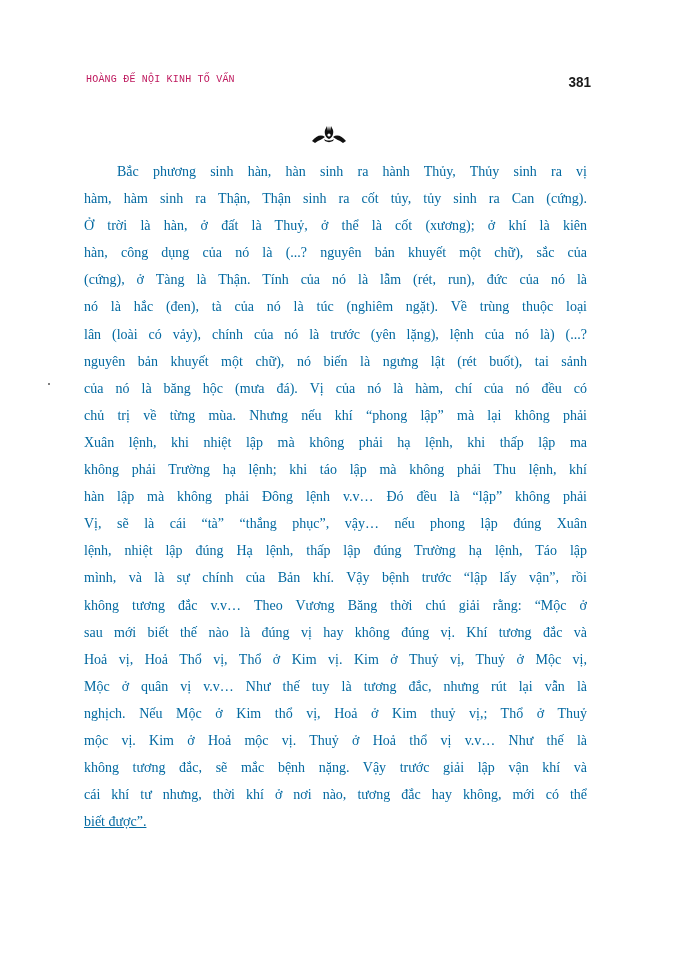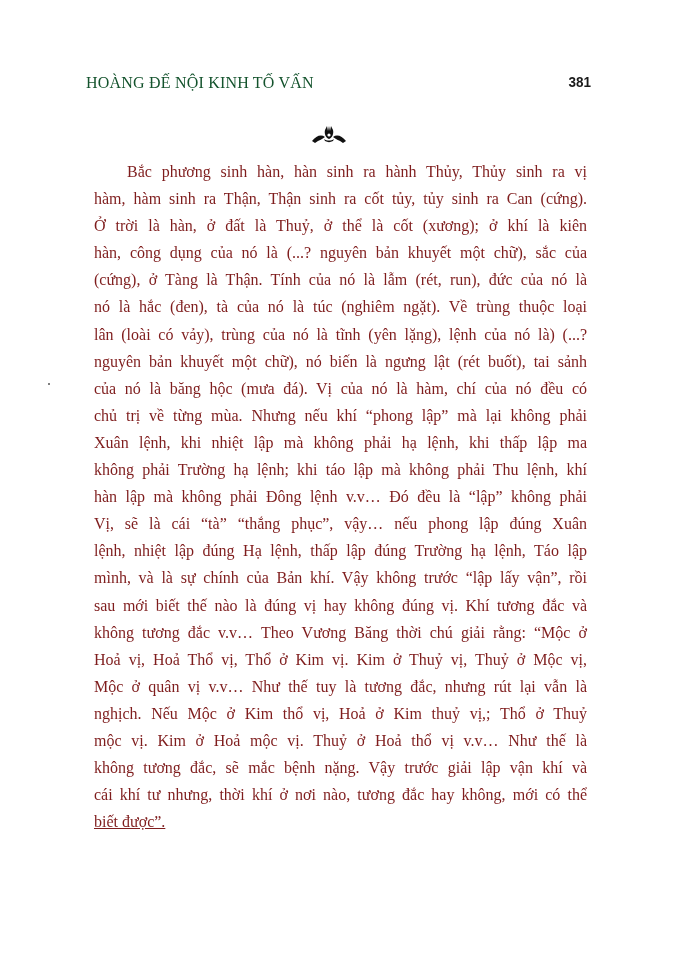--- a/index.html
+++ b/index.html
@@ -25,24 +25,24 @@
       position: absolute;
       left: 86px;
       top: 74px;
       width: 505px;
       height: 22px;
     }
     .header-title {
       position: absolute;
       left: 0;
       top: 0;
-      font-family: Liberation Serif, serif;
-      font-size: 16px;
+      font-family: Liberation Mono, monospace;
+      font-size: 10px;
       letter-spacing: 0.2px;
-      color: #14532d;
+      color: #be185d;
       white-space: nowrap;
     }
     .page-number {
       position: absolute;
       right: 0;
       top: -1px;
       font-family: "Liberation Sans", "DejaVu Sans", sans-serif;
       font-weight: bold;
       font-size: 15px;
       color: #1a1a1a;
@@ -59,26 +59,25 @@
     .body-text {
       position: absolute;
       left: 84px;
       top: 158px;
       width: 503px;
     }
     .line {
       display: block;
       height: 27.1px;
       line-height: 27.1px;
-      font-size: 16px;
+      font-size: 14px;
       white-space: nowrap;
       text-align: justify;
       text-align-last: justify;
-      color: #7f1d1d;
-      margin-left: 10px;
+      color: #0369a1;
     }
     .line.indent {
       padding-left: 33px;
     }
     .line.last {
       text-align-last: left;
       text-decoration: underline;
     }
     .stray-mark {
       position: absolute;
@@ -116,32 +115,32 @@
   <div class="stray-mark"></div>
 
   <div class="body-text">
     <div>
       <span class="line indent">Bắc phương sinh hàn, hàn sinh ra hành Thủy, Thủy sinh ra vị</span>
       <span class="line">hàm, hàm sinh ra Thận, Thận sinh ra cốt tủy, tủy sinh ra Can (cứng).</span>
       <span class="line">Ở trời là hàn, ở đất là Thuỷ, ở thể là cốt (xương); ở khí là kiên</span>
       <span class="line">hàn, công dụng của nó là (...? nguyên bản khuyết một chữ), sắc của</span>
       <span class="line">(cứng), ở Tàng là Thận. Tính của nó là lẫm (rét, run), đức của nó là</span>
       <span class="line">nó là hắc (đen), tà của nó là túc (nghiêm ngặt). Về trùng thuộc loại</span>
-      <span class="line">lân (loài có vảy), trùng của nó là tĩnh (yên lặng), lệnh của nó là) (...?</span>
+      <span class="line">lân (loài có vảy), chính của nó là trước (yên lặng), lệnh của nó là) (...?</span>
       <span class="line">nguyên bản khuyết một chữ), nó biến là ngưng lật (rét buốt), tai sảnh</span>
       <span class="line">của nó là băng hộc (mưa đá). Vị của nó là hàm, chí của nó đều có</span>
       <span class="line">chủ trị về từng mùa. Nhưng nếu khí “phong lập” mà lại không phải</span>
       <span class="line">Xuân lệnh, khi nhiệt lập mà không phải hạ lệnh, khi thấp lập ma</span>
       <span class="line">không phải Trường hạ lệnh; khi táo lập mà không phải Thu lệnh, khí</span>
       <span class="line">hàn lập mà không phải Đông lệnh v.v… Đó đều là “lập” không phải</span>
       <span class="line">Vị, sẽ là cái “tà” “thắng phục”, vậy… nếu phong lập đúng Xuân</span>
       <span class="line">lệnh, nhiệt lập đúng Hạ lệnh, thấp lập đúng Trường hạ lệnh, Táo lập</span>
-      <span class="line">mình, và là sự chính của Bản khí. Vậy không trước “lập lấy vận”, rồi</span>
+      <span class="line">mình, và là sự chính của Bản khí. Vậy bệnh trước “lập lấy vận”, rồi</span>
+      <span class="line">không tương đắc v.v… Theo Vương Băng thời chú giải rằng: “Mộc ở</span>
       <span class="line">sau mới biết thế nào là đúng vị hay không đúng vị. Khí tương đắc và</span>
-      <span class="line">không tương đắc v.v… Theo Vương Băng thời chú giải rằng: “Mộc ở</span>
       <span class="line">Hoả vị, Hoả Thổ vị, Thổ ở Kim vị. Kim ở Thuỷ vị, Thuỷ ở Mộc vị,</span>
       <span class="line">Mộc ở quân vị v.v… Như thế tuy là tương đắc, nhưng rút lại vẫn là</span>
       <span class="line">nghịch. Nếu Mộc ở Kim thổ vị, Hoả ở Kim thuỷ vị,; Thổ ở Thuỷ</span>
       <span class="line">mộc vị. Kim ở Hoả mộc vị. Thuỷ ở Hoả thổ vị v.v… Như thế là</span>
       <span class="line">không tương đắc, sẽ mắc bệnh nặng. Vậy trước giải lập vận khí và</span>
       <span class="line">cái khí tư nhưng, thời khí ở nơi nào, tương đắc hay không, mới có thể</span>
       <span class="line last">biết được”.</span>
     </div>
   </div>
 

